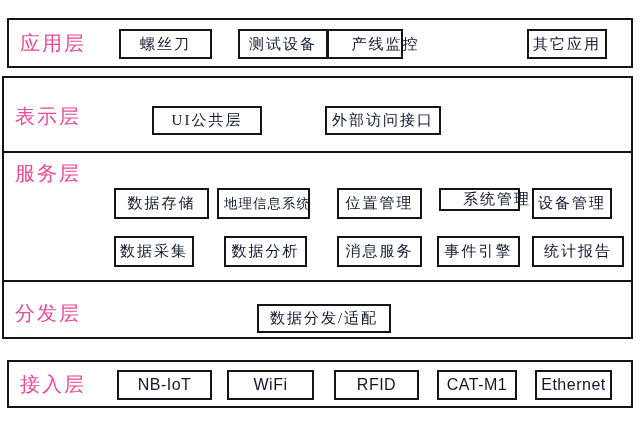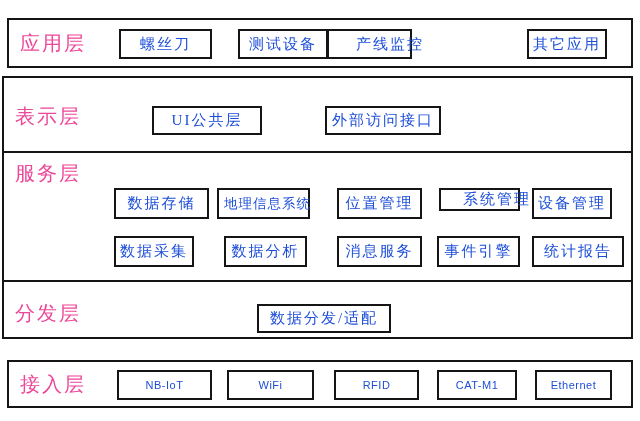--- a/index.html
+++ b/index.html
@@ -34,46 +34,46 @@
 
   .item {
     position: absolute;
     border: 2px solid #151515;
     background: #ffffff;
     display: flex;
     align-items: center;
     justify-content: center;
     font-size: 15px;
     letter-spacing: 2px;
-    color: #1d4ed8;
+    color: #0f172a;
     white-space: nowrap;
     overflow: visible;
   }
   .item.latin {
     font-family: "Liberation Sans", "DejaVu Sans", sans-serif;
     letter-spacing: 0.5px;
-    font-size: 11px;
+    font-size: 16px;
   }
   .item.small { font-size: 13.5px; letter-spacing: 1px; }
 
   .divider {
     position: absolute;
     left: -2px;
     right: -2px;
     height: 2px;
     background: #151515;
   }
   .divider-1 { top: 73px; }
   .divider-2 { top: 202px; }
 
   
   .lbl-app { left: 11px; top: 12px; }
   .app-0 { left: 110px; top: 9px; width: 93px; height: 30px; }
   .app-1 { left: 213px; top: 9px; width: 90px; height: 30px; margin-left: 16px; }
-  .app-2 { left: 318px; top: 9px; width: 85px; height: 30px; padding-left: 41px; }
+  .app-2 { left: 318px; top: 9px; width: 76px; height: 30px; padding-left: 41px; }
   .app-3 { left: 418px; top: 9px; width: 78px; height: 30px; }
   .app-4 { left: 518px; top: 9px; width: 80px; height: 30px; }
 
   
   .lbl-pres { left: 11px; top: 27px; }
   .pres-0 { left: 148px; top: 28px; width: 110px; height: 29px; }
   .pres-1 { left: 321px; top: 28px; width: 116px; height: 29px; }
 
   
   .lbl-serv { left: 11px; top: 84px; }

